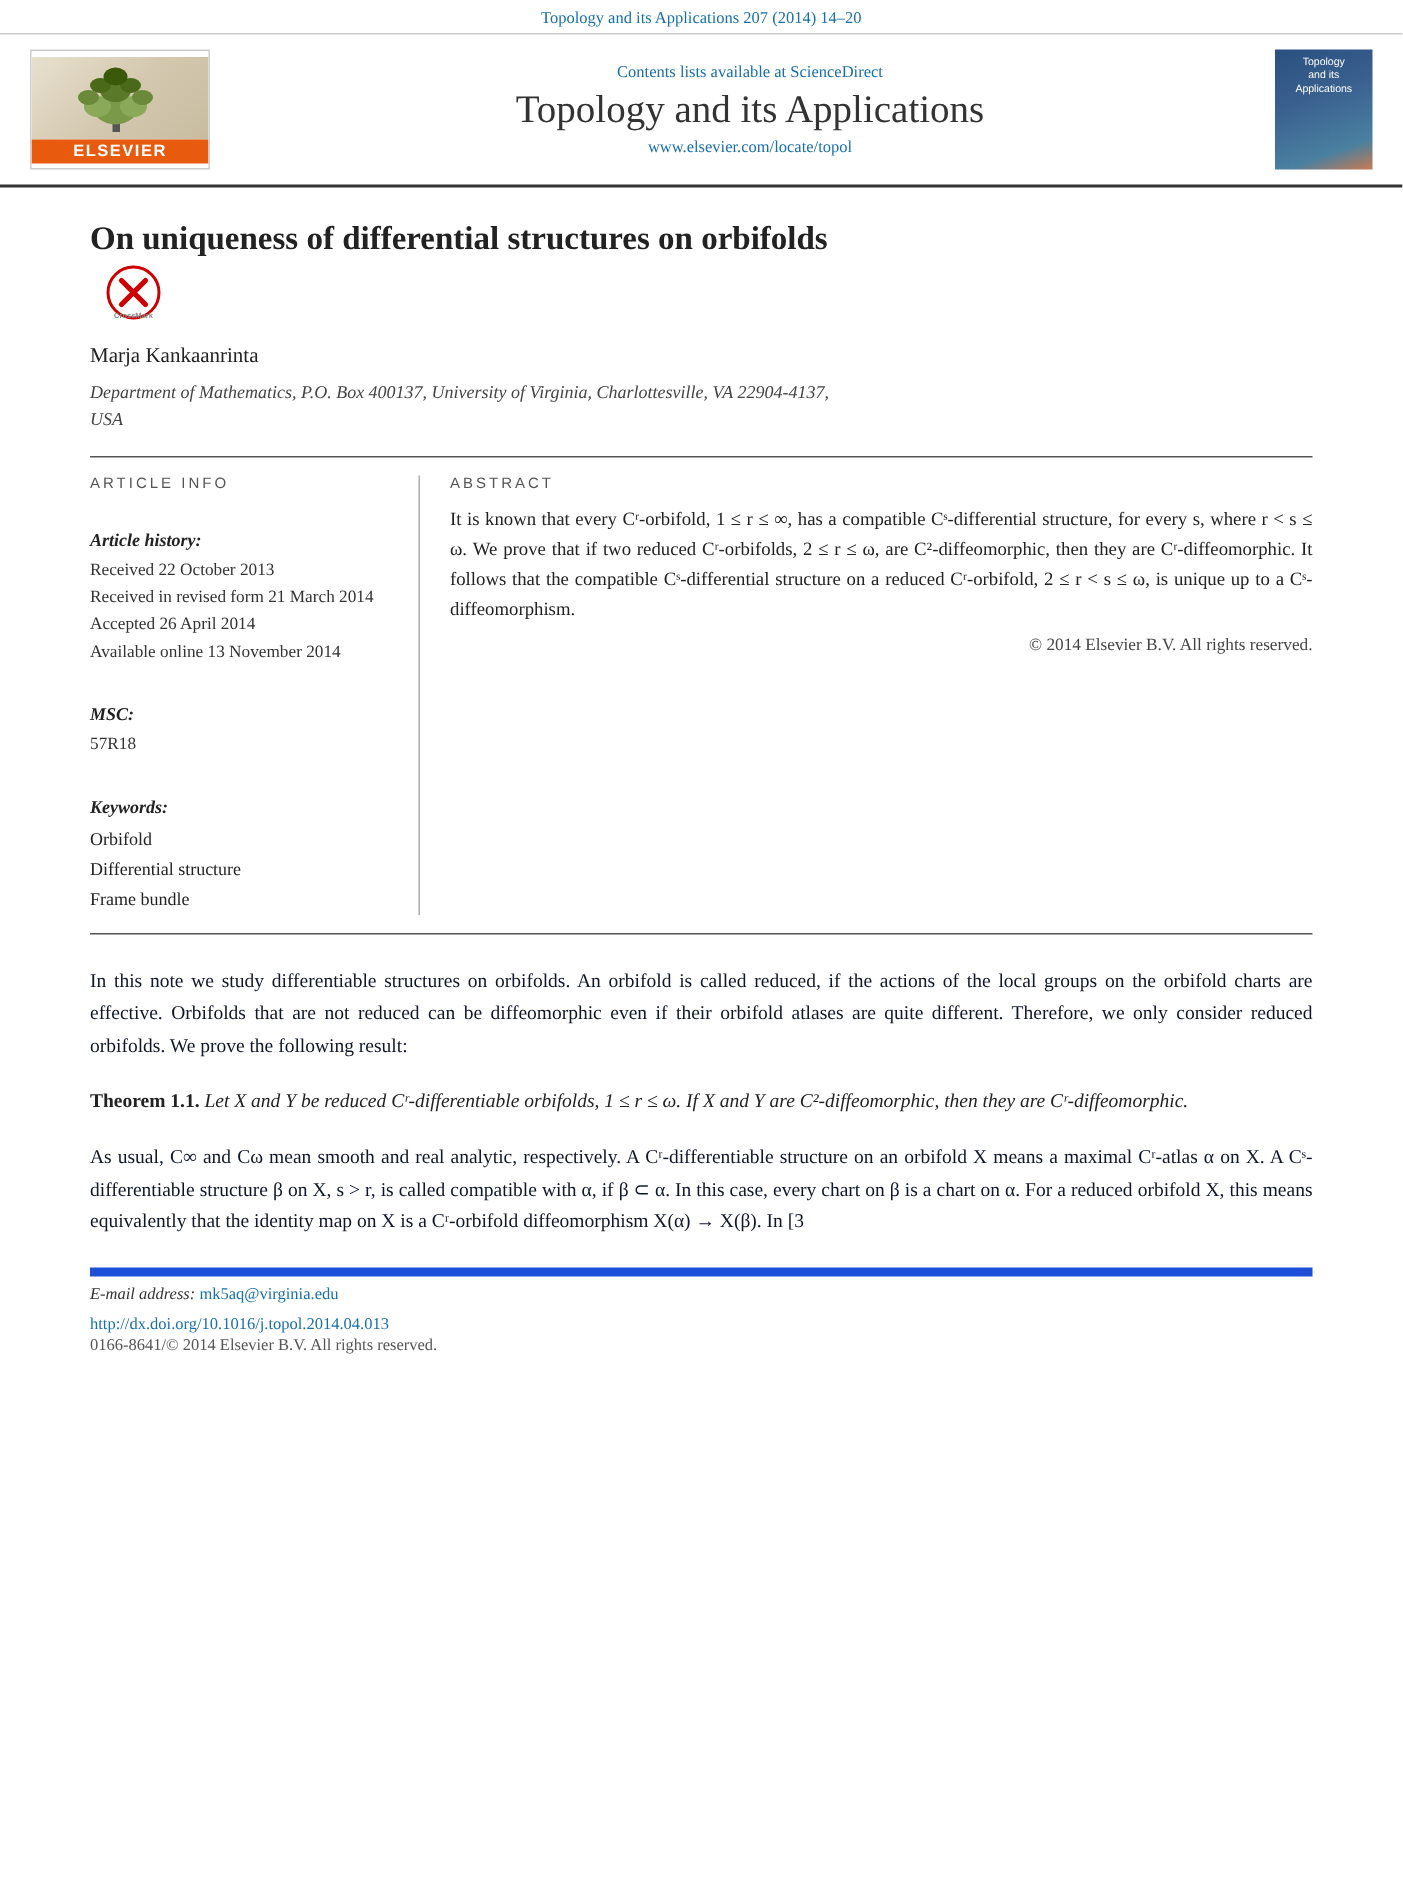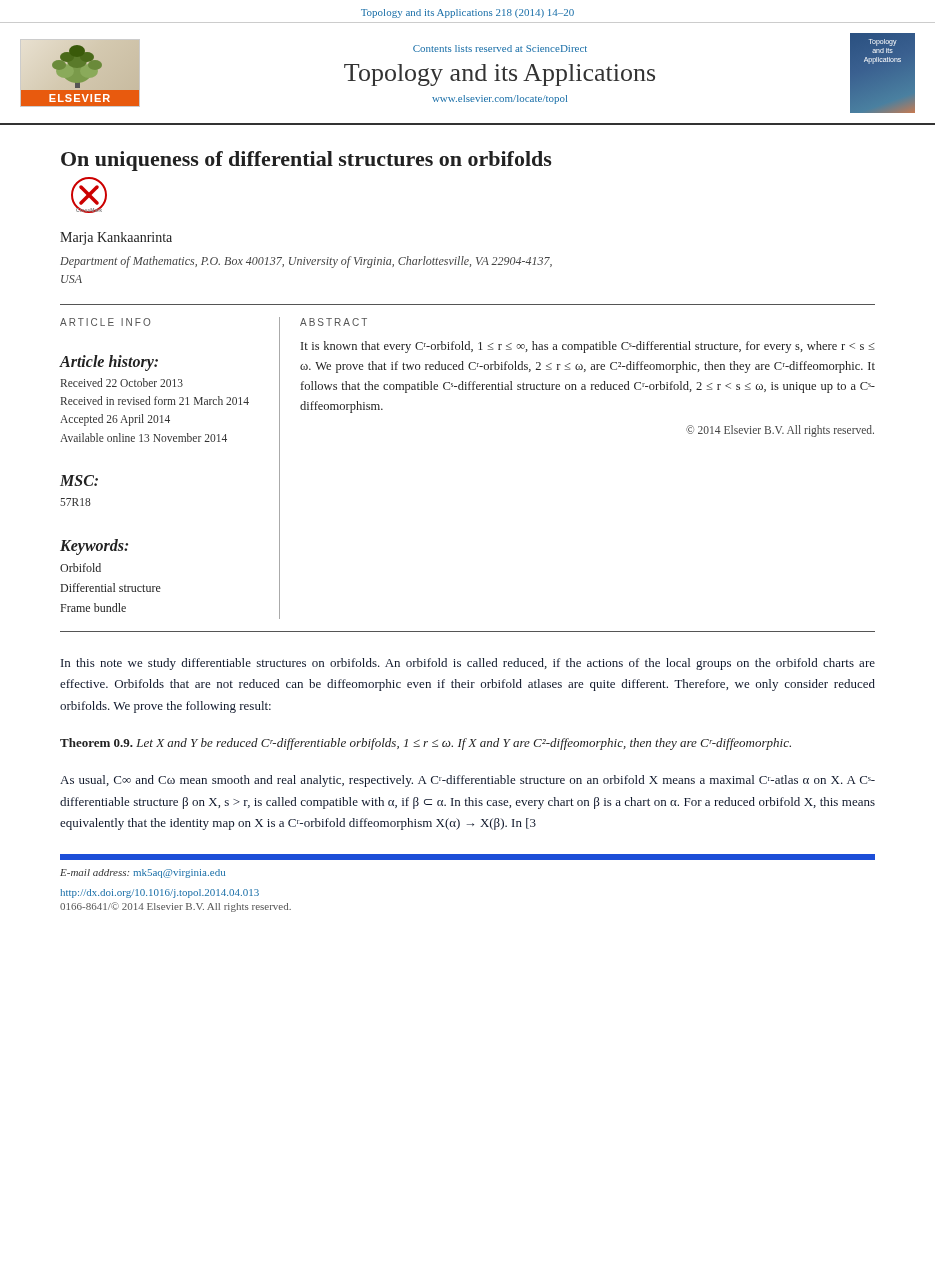--- a/index.html
+++ b/index.html
@@ -28,21 +28,21 @@
       padding: 10px 20px;
       border-bottom: 2px solid #333;
       gap: 16px;
     }
     .journal-header .logo-area {
       width: 130px;
       flex-shrink: 0;
     }
     .logo-box {
       width: 120px;
-      height: 68px;
+      height: 80px;
       border: 1px solid #ccc;
       display: flex;
       flex-direction: column;
       align-items: center;
       justify-content: center;
       overflow: hidden;
       position: relative;
     }
     .logo-elsevier-img {
       width: 100%;
@@ -168,21 +168,21 @@
       letter-spacing: 2px;
       color: #555;
       text-transform: uppercase;
       margin-bottom: 8px;
     }
     .article-info-block {
       margin-bottom: 10px;
     }
     .info-title {
       font-style: italic;
-      font-size: 16px;
+      font-size: 12px;
       font-weight: bold;
       margin-bottom: 3px;
       margin-top: 25px;
     }
     .info-line {
       font-size: 11.5px;
       line-height: 1.6;
       color: #333;
     }
     .msc-block {
@@ -260,21 +260,21 @@
     .rights-line {
       font-size: 11px;
       color: #555;
       margin-top: 2px;
     }
   </style>
 </head>
 <body>
 
 <div class="top-bar">
-  <span>Topology and its Applications 218 (2014) 14–20</span>
+  <span>Topology and its Applications 207 (2014) 14–20</span>
 </div>
 
 <div class="journal-header">
   <div class="logo-area">
     <div class="logo-box">
       <div class="logo-elsevier-img">
 
         <svg width="70" height="45" viewBox="0 0 70 45">
           <rect x="30" y="35" width="5" height="10" fill="#555"></rect>
           <ellipse cx="32" cy="30" rx="14" ry="10" fill="#7a9a4a"></ellipse>
@@ -286,21 +286,21 @@
           <ellipse cx="22" cy="14" rx="7" ry="5" fill="#4a6a1a"></ellipse>
           <ellipse cx="42" cy="14" rx="7" ry="5" fill="#4a6a1a"></ellipse>
           <ellipse cx="32" cy="8" rx="8" ry="6" fill="#3a5a0a"></ellipse>
         </svg>
       </div>
       <div class="logo-elsevier-text">ELSEVIER</div>
     </div>
   </div>
   <div class="journal-center">
     <div class="sciencedirect-link">
-      <span>Contents lists reserved at</span>
+      <span>Contents lists available at</span>
       <span style="color:#1a6fa8; cursor:pointer;">ScienceDirect</span>
     </div>
     <div class="journal-title-header">Topology and its Applications</div>
     <div class="website-link" style="color:#1a6fa8; cursor:pointer;">www.elsevier.com/locate/topol</div>
   </div>
   <div class="journal-thumb">
     <div class="thumb-img">
       <div style="font-size:7px; text-align:center; line-height:1.3;">
         <span>Topology</span><br>
         <span>and its</span><br>
@@ -360,21 +360,21 @@
       </div>
       <div class="copyright-line">© 2014 Elsevier B.V. All rights reserved.</div>
     </div>
   </div>
 
 
   <div class="body-text">In this note we study differentiable structures on orbifolds. An orbifold is called reduced, if the actions of the local groups on the orbifold charts are effective. Orbifolds that are not reduced can be diffeomorphic even if their orbifold atlases are quite different. Therefore, we only consider reduced orbifolds. We prove the following result:</div>
 
   <div class="theorem-block">
     <div class="theorem-text">
-      <strong>Theorem 0.9.</strong>
+      <strong>Theorem 1.1.</strong>
       <em> <span>Let X and Y be reduced Cʳ-differentiable orbifolds, 1 ≤ r ≤ ω. If X and Y are C²-diffeomorphic, then they are Cʳ-diffeomorphic.</span></em>
     </div>
   </div>
 
   <div class="body-text">
     <span>As usual, C∞ and Cω mean smooth and real analytic, respectively. A Cʳ-differentiable structure on an orbifold X means a maximal Cʳ-atlas α on X. A Cˢ-differentiable structure β on X, s &gt; r, is called compatible with α, if β ⊂ α. In this case, every chart on β is a chart on α. For a reduced orbifold X, this means equivalently that the identity map on X is a Cʳ-orbifold diffeomorphism X(α) → X(β). In [3</span>
   </div>
 
   <div class="footnote-area">
     <div class="footnote-text">

